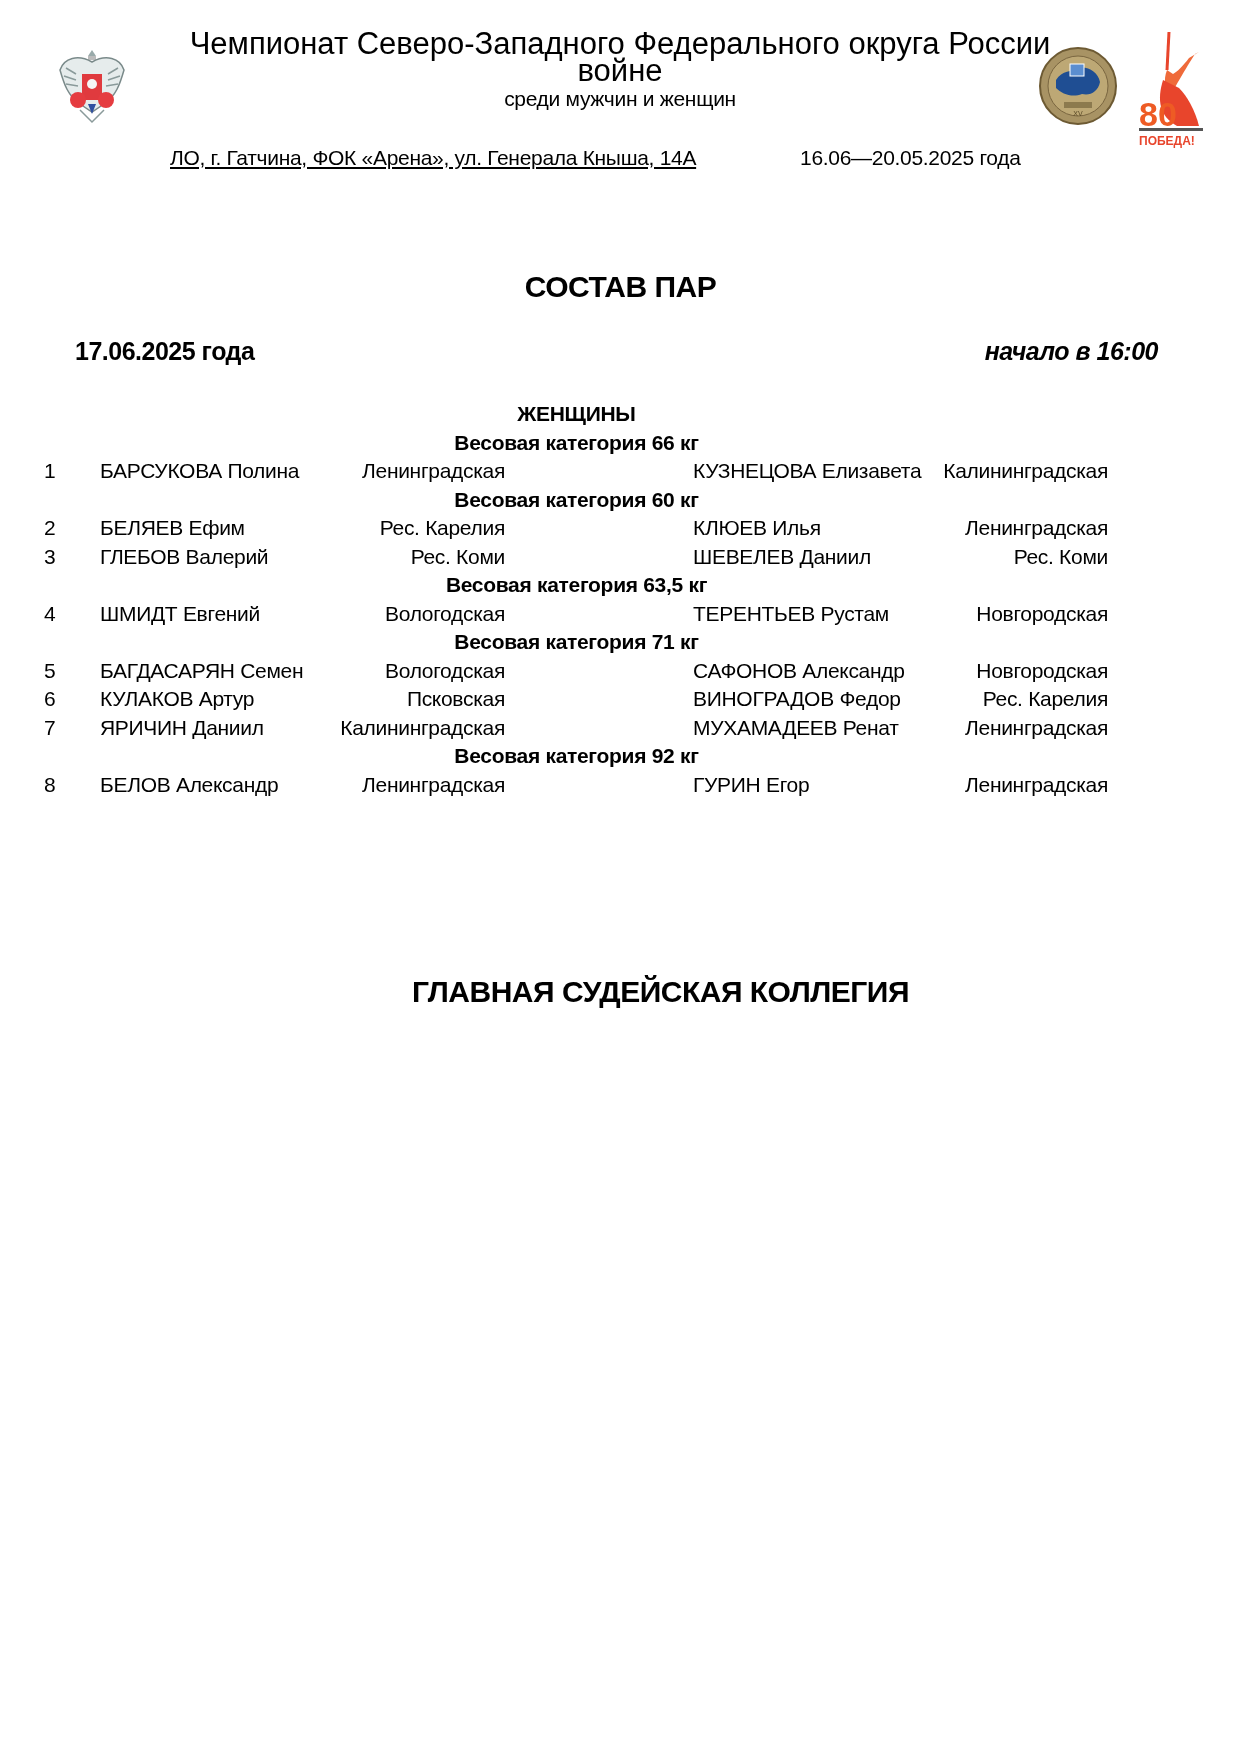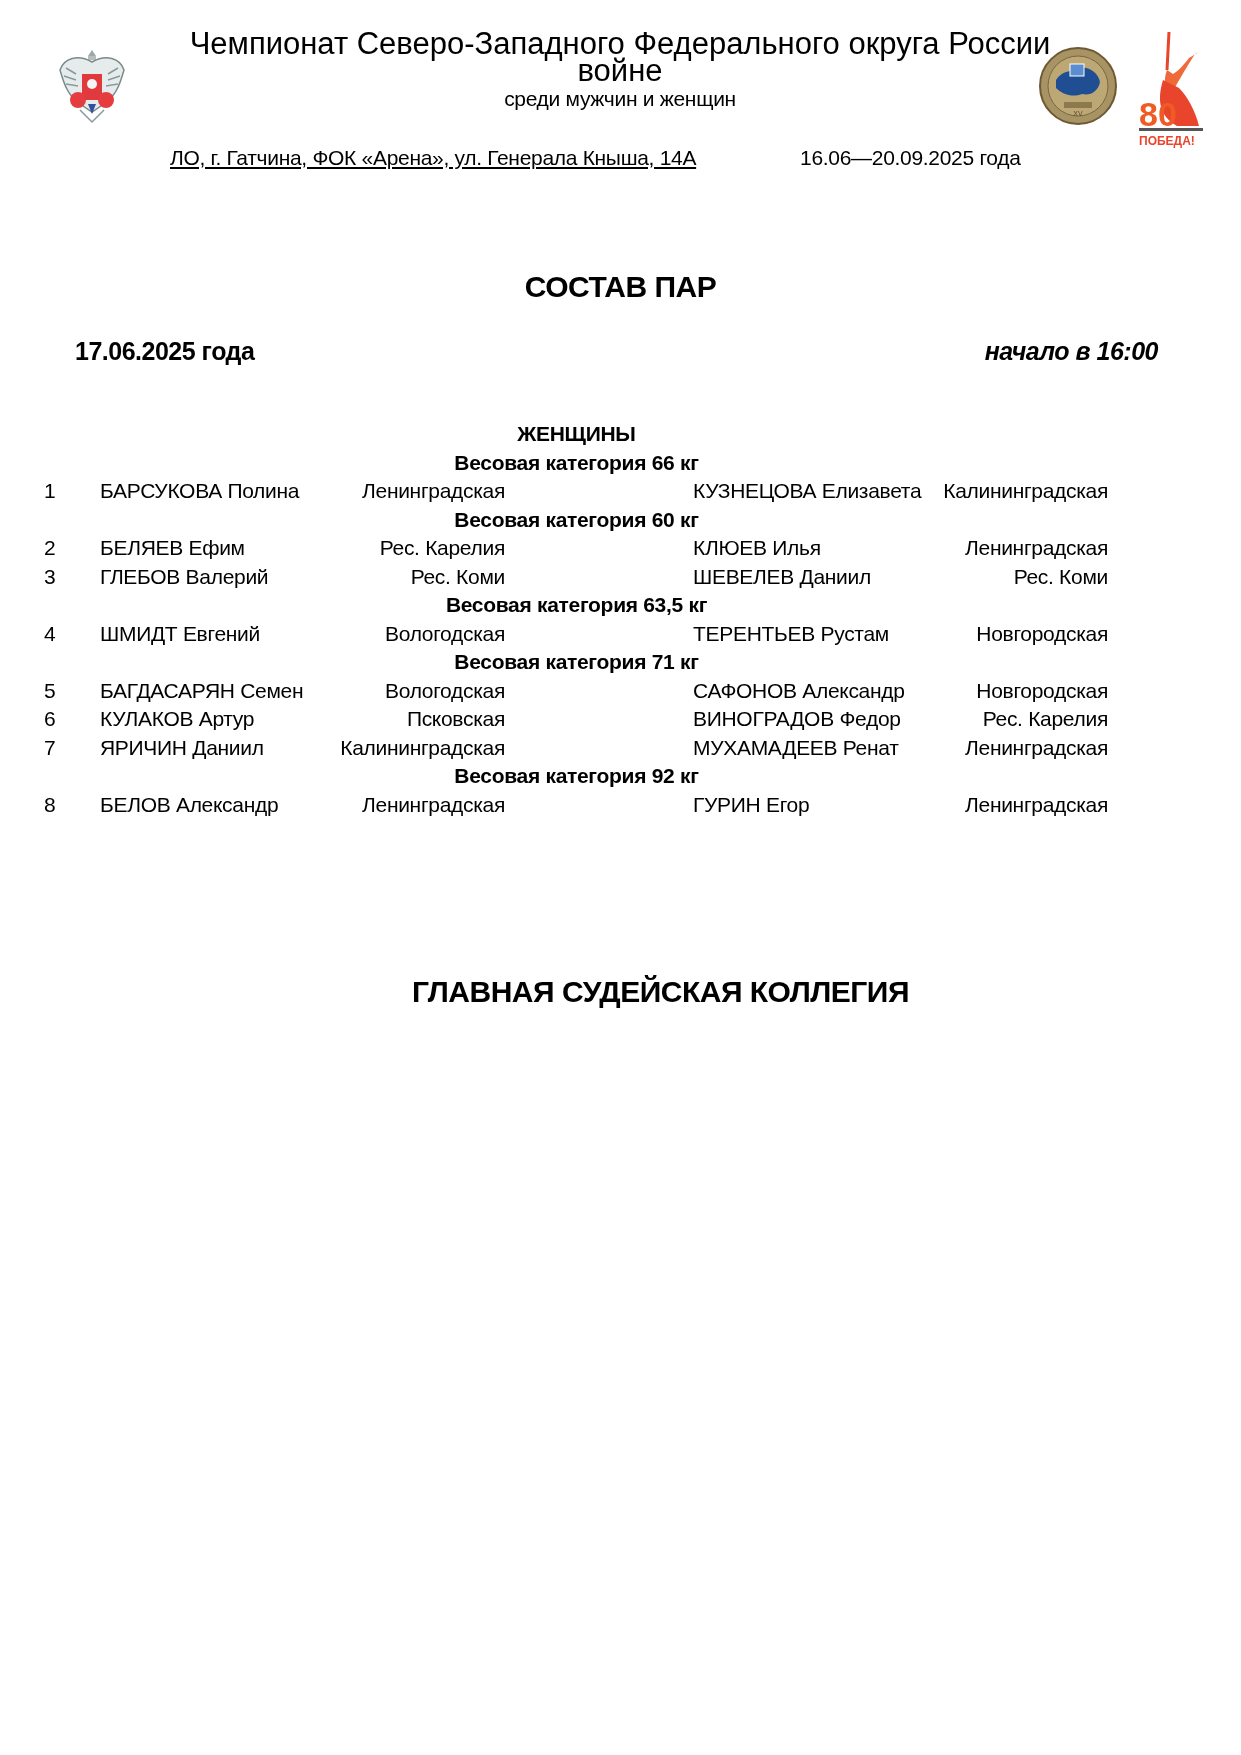--- a/index.html
+++ b/index.html
@@ -16,21 +16,21 @@
     .title-line { font-weight: normal; font-size: 31px; line-height: 27px; white-space: nowrap; }
     .subtitle { font-size: 21px; line-height: 25px; margin-top: 2px; letter-spacing: -0.3px; }
     .venue-line { top: 145px; left: 150px; width: 940px; font-size: 21px; line-height: 25px; letter-spacing: -0.3px; }
     .venue-line .venue { position: absolute; left: 20px; text-decoration: underline; }
     .venue-line .dates { position: absolute; left: 650px; }
     
     .h-main { left: 0; width: 1241px; text-align: center; font-weight: bold; font-size: 30px; letter-spacing: -0.5px; }
     .date-left { left: 75px; top: 337px; font-weight: bold; font-size: 25px; letter-spacing: -0.5px; }
     .time-right { right: 83px; top: 337px; font-weight: bold; font-size: 25px; letter-spacing: -0.5px; font-style: italic; }
     
-    .pairs { left: 0; top: 420px; width: 1153px; }
+    .pairs { left: 0; top: 400px; width: 1153px; }
     .row { position: relative; height: 28.5px; font-size: 21px; line-height: 28px; letter-spacing: -0.3px; }
     .row.heading, .row.weight { text-align: center; font-weight: bold; }
     .row.heading { font-size: 21px; }
     .row.weight { font-size: 21px; }
     .cell { position: absolute; top: 0; white-space: nowrap; }
     .c-num { left: 44px; }
     .c-name1 { left: 100px; }
     .c-reg1 { right: 648px; text-align: right; }
     .c-name2 { left: 693px; }
     .c-reg2 { right: 45px; text-align: right; }
@@ -54,21 +54,21 @@
   </svg>
 </div>
 
 <div class="abs title-block">
   <div class="title-line">Чемпионат Северо-Западного Федерального округа России</div>
   <div class="title-line">войне</div>
   <div class="subtitle">среди мужчин и женщин</div>
 </div>
 <div class="abs venue-line">
   <span class="venue">ЛО, г. Гатчина, ФОК «Арена», ул. Генерала Кныша, 14А</span>
-  <span class="dates">16.06—20.09.2025 года</span>
+  <span class="dates">16.06—20.05.2025 года</span>
 </div>
 
 <div class="abs logo-seal">
   <svg width="80" height="80" viewBox="0 0 80 80">
     <circle cx="40" cy="40" r="38" fill="#a89364" stroke="#6d5a33" stroke-width="2"></circle>
     <circle cx="40" cy="40" r="30" fill="#bda875" stroke="#7a6640" stroke-width="1"></circle>
     <path d="M18 34 C24 24 34 26 40 22 C50 20 60 26 62 36 C60 46 52 50 44 48 C34 52 24 48 18 42z" fill="#1f4e93"></path>
     <rect x="32" y="18" width="14" height="12" fill="#5b8ed0" stroke="#fff" stroke-width="1"></rect>
     <path d="M26 56 h28 v6 h-28z" fill="#8c7a4e"></path>
     <text x="40" y="70" font-size="7" text-anchor="middle" fill="#5a4a28" font-family="Liberation Sans, sans-serif">XV</text>

